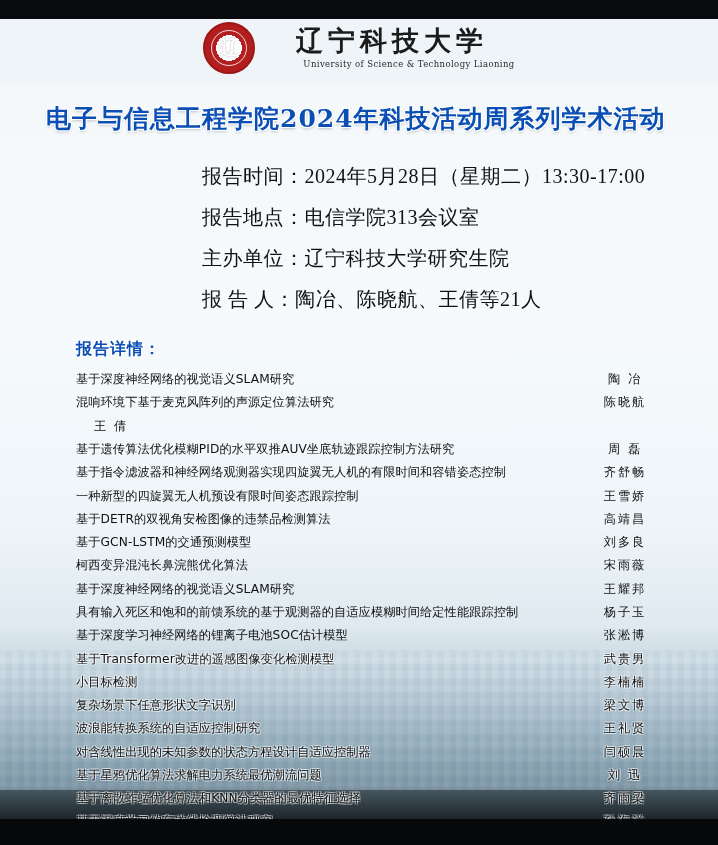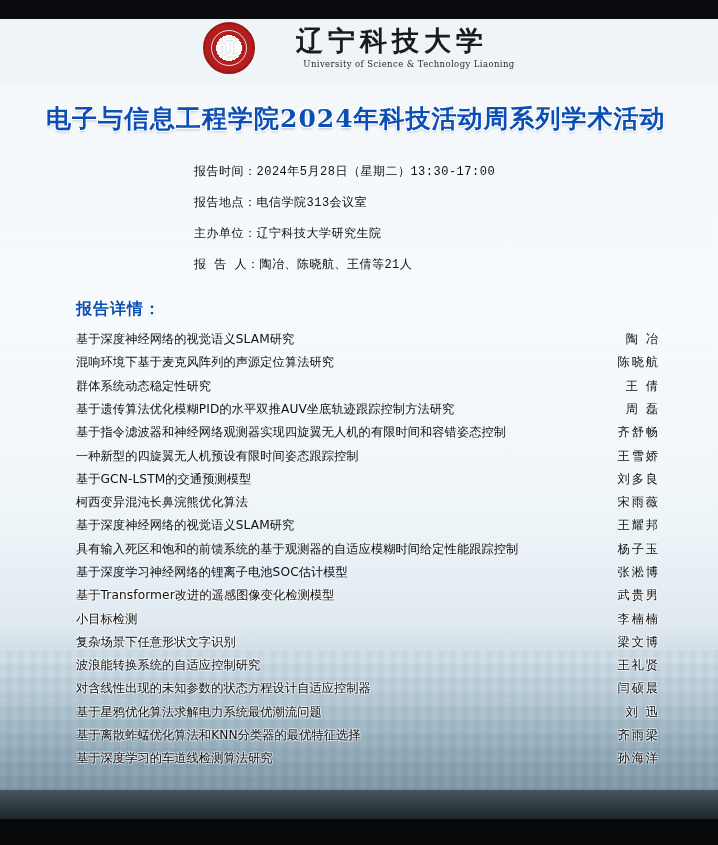--- a/index.html
+++ b/index.html
@@ -157,26 +157,27 @@
        1px  1px 0 #fff,
        0 2px 3px rgba(0,0,0,.22);
   }
 
   
   .meta {
     margin: 28px 0 0 0;
     padding-left: 148px;
   }
   .meta-line {
-    font-family: Liberation Mono, monospace;
-    font-size: 12px;
+    font-family: Liberation Serif, serif;
+    font-size: 20px;
     color: #111;
     margin-bottom: 14px;
     letter-spacing: .5px;
     white-space: nowrap;
+    margin-left: 8px;
   }
 
   
   .section-head {
     margin: 26px 0 8px 30px;
     font-family: "DejaVu Serif", serif;
     font-weight: bold;
     font-size: 16px;
     color: #0b4fb5;
     letter-spacing: 1px;
@@ -200,21 +201,21 @@
     padding: 3.15px 0;
     letter-spacing: .1px;
   }
   .talk-title {
     flex: 1 1 auto;
     white-space: nowrap;
     overflow: hidden;
   }
   .talk-speaker {
     flex: 0 0 78px;
-    text-align: right;
+    text-align: center;
     letter-spacing: 2px;
     padding-right: 8px;
   }
   
   .talk-row.on-photo .talk-title,
   .talk-row.on-photo .talk-speaker {
     text-shadow:
       -1px -1px 0 rgba(255,255,255,.55),
        1px -1px 0 rgba(255,255,255,.55),
       -1px  1px 0 rgba(255,255,255,.55),
@@ -256,36 +257,39 @@
     <div class="talks" id="talk-list">
         <div class="talk-row">
           <div class="talk-title">基于深度神经网络的视觉语义SLAM研究</div>
           <div class="talk-speaker">陶 冶</div>
         </div>
         <div class="talk-row">
           <div class="talk-title">混响环境下基于麦克风阵列的声源定位算法研究</div>
           <div class="talk-speaker">陈晓航</div>
         </div>
         <div class="talk-row">
-          <div class="talk-title">群体系统动态稳定性研究</div>
           <div class="talk-speaker">王 倩</div>
         </div>
         <div class="talk-row">
           <div class="talk-title">基于遗传算法优化模糊PID的水平双推AUV坐底轨迹跟踪控制方法研究</div>
           <div class="talk-speaker">周 磊</div>
         </div>
         <div class="talk-row">
           <div class="talk-title">基于指令滤波器和神经网络观测器实现四旋翼无人机的有限时间和容错姿态控制</div>
           <div class="talk-speaker">齐舒畅</div>
         </div>
         <div class="talk-row">
           <div class="talk-title">一种新型的四旋翼无人机预设有限时间姿态跟踪控制</div>
           <div class="talk-speaker">王雪娇</div>
         </div>
         <div class="talk-row">
+          <div class="talk-title">基于DETR的双视角安检图像的违禁品检测算法</div>
+          <div class="talk-speaker">高靖昌</div>
+        </div>
+        <div class="talk-row">
           <div class="talk-title">基于GCN-LSTM的交通预测模型</div>
           <div class="talk-speaker">刘多良</div>
         </div>
         <div class="talk-row">
           <div class="talk-title">柯西变异混沌长鼻浣熊优化算法</div>
           <div class="talk-speaker">宋雨薇</div>
         </div>
         <div class="talk-row">
           <div class="talk-title">基于深度神经网络的视觉语义SLAM研究</div>
           <div class="talk-speaker">王耀邦</div>

